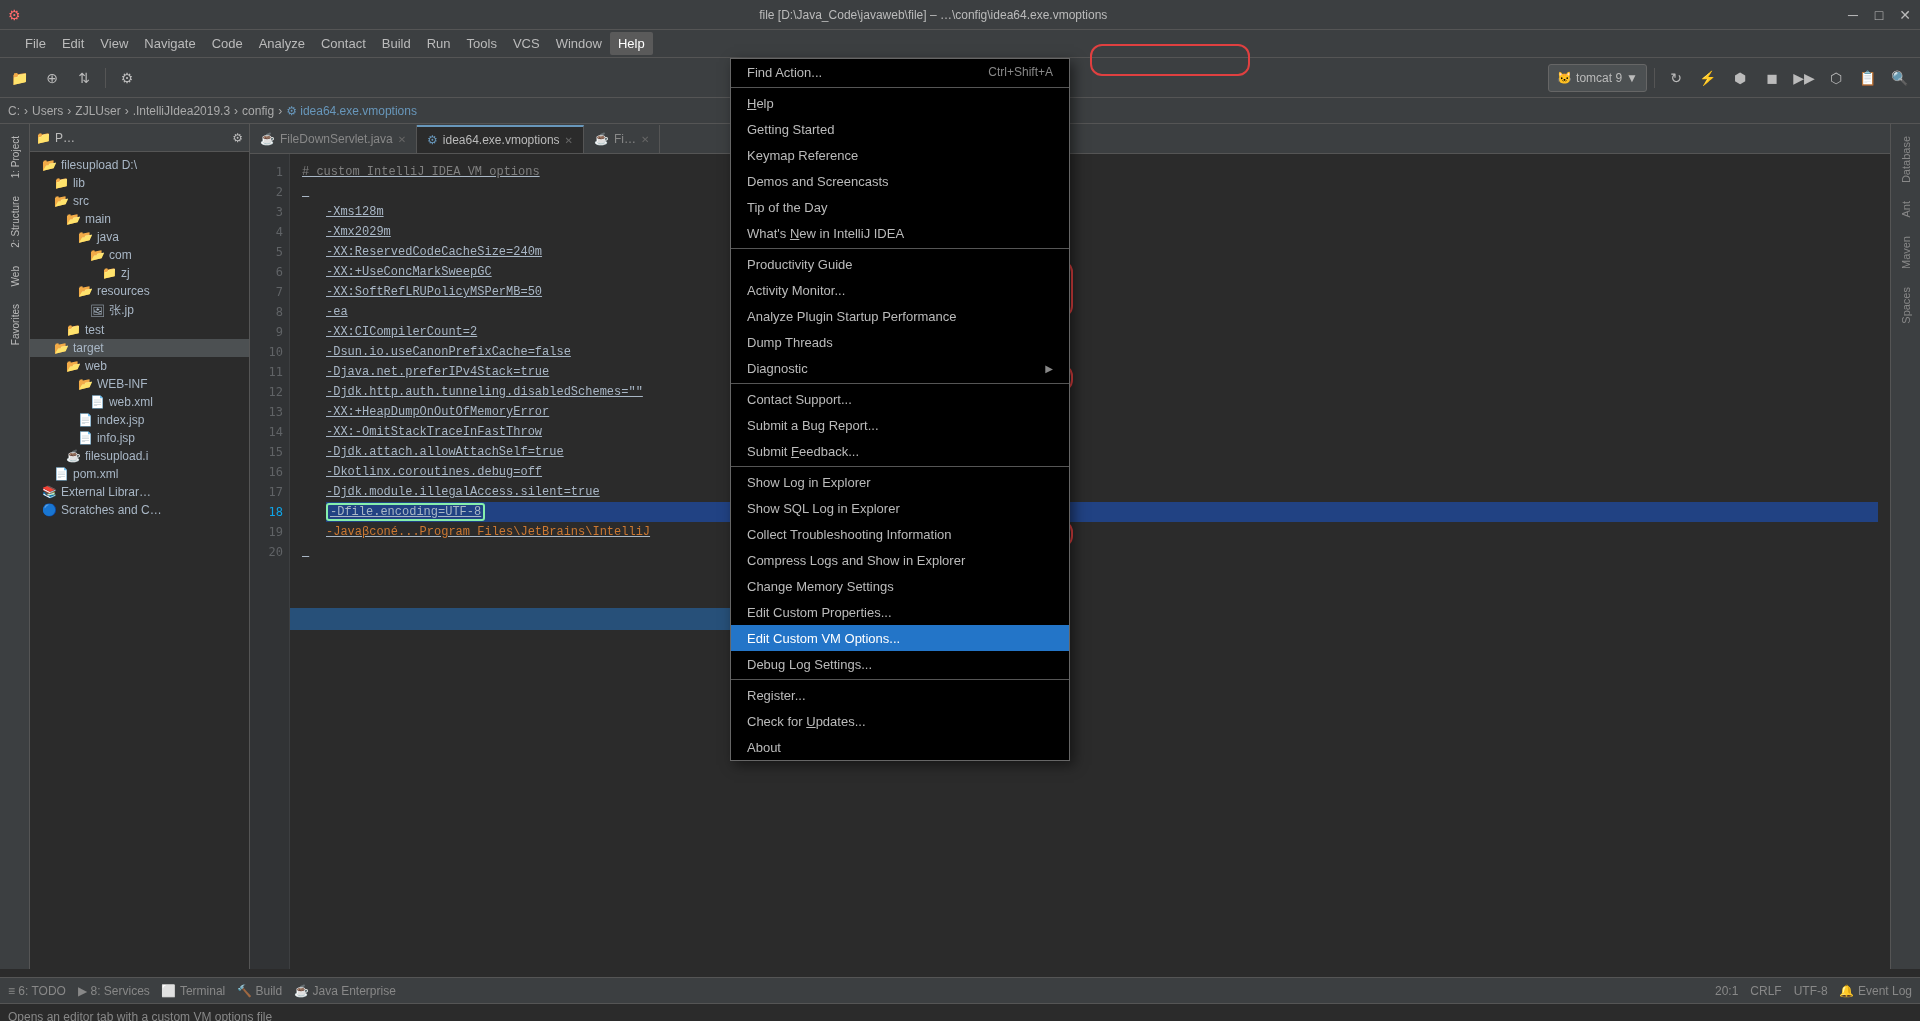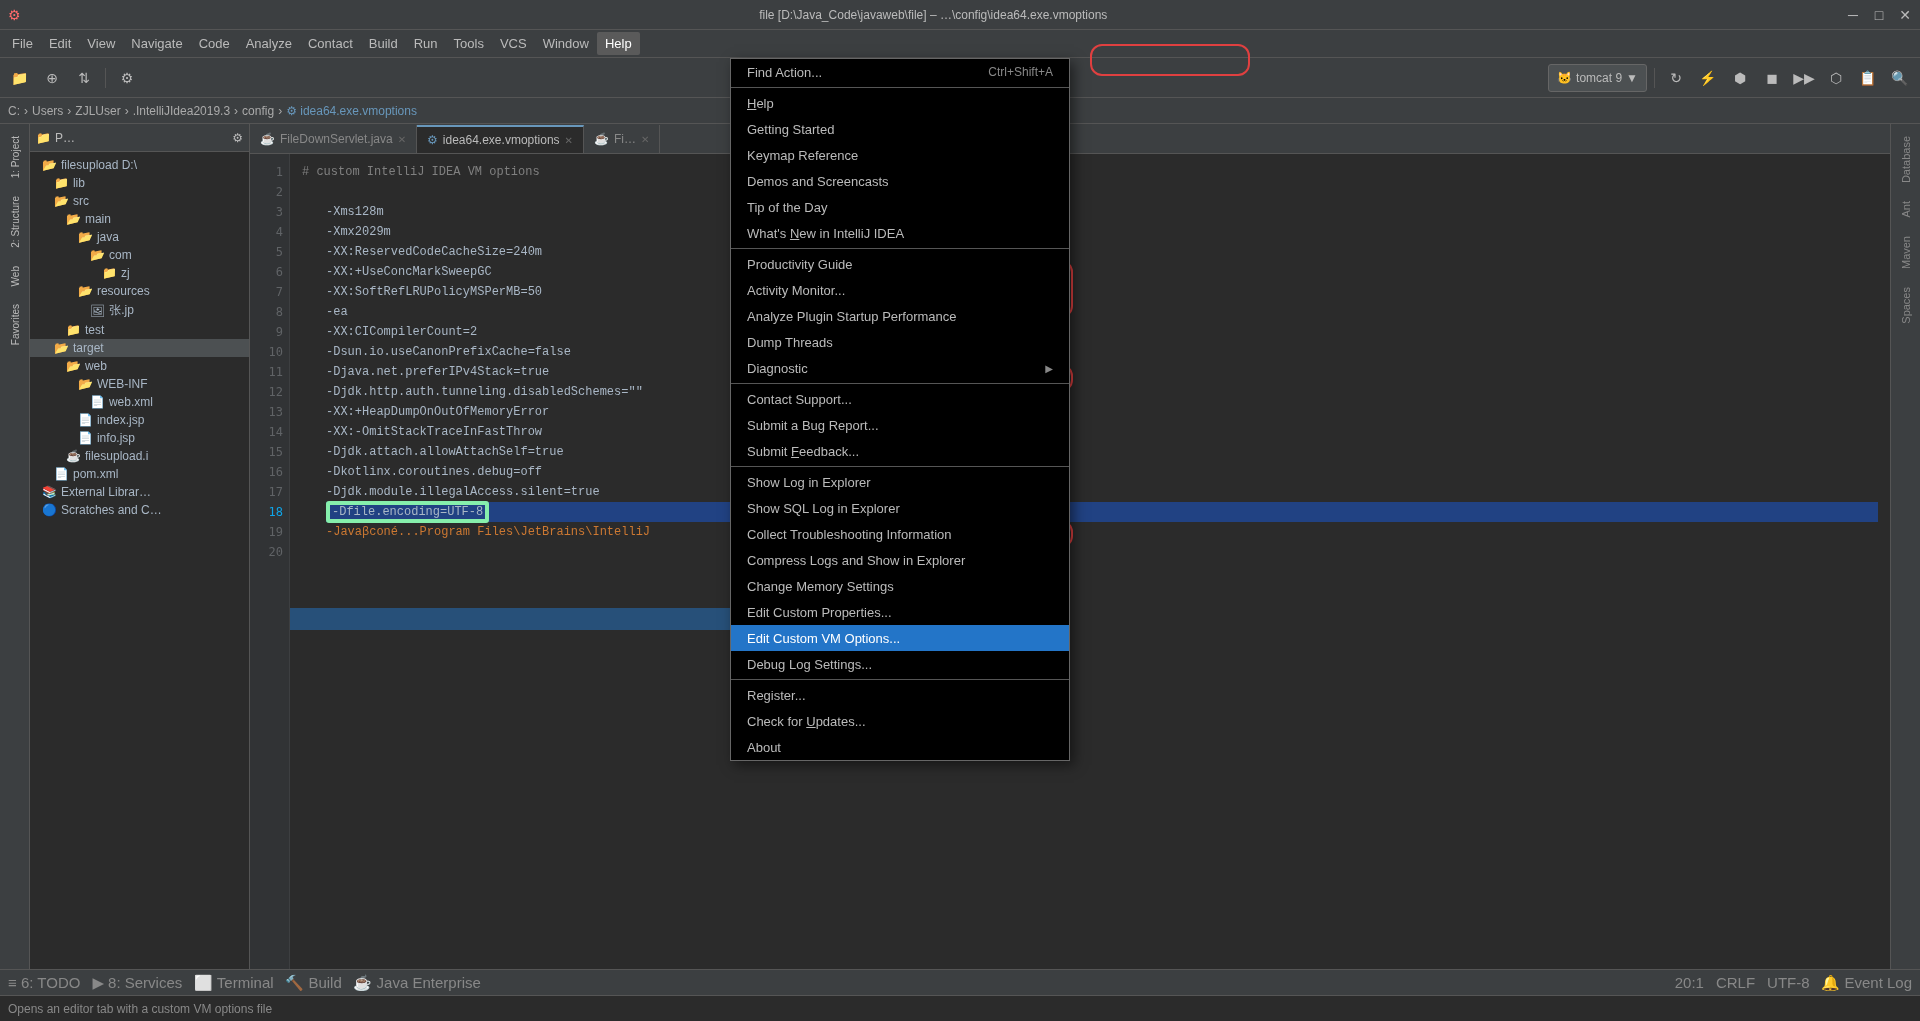--- a/index.html
+++ b/index.html
@@ -52,21 +52,21 @@
       text-align: center;
     }
 
     
     #menu-bar {
       height: 28px;
       background: #3c3f41;
       display: flex;
       align-items: center;
       border-bottom: 1px solid #555;
-      padding: 0 4px;
+      padding: 0 17px;
     }
     .menu-item {
       padding: 4px 8px;
       font-size: 13px;
       color: #bbb;
       cursor: pointer;
       border-radius: 2px;
     }
     .menu-item.help-active { background: #5a5a5a; color: #fff; }
 
@@ -263,20 +263,21 @@
       line-height: 20px;
       height: 20px;
     }
     .line-num.active { color: #0ea5e9; }
     #code-content {
       flex: 1;
       padding: 8px 12px;
       font-family: 'Courier New', monospace;
       font-size: 12px;
       overflow: auto;
+      text-decoration: underline;
     }
     .code-line {
       line-height: 20px;
       height: 20px;
       white-space: pre;
     }
     .code-comment { color: #808080; }
     .code-option { color: #a9b7c6; margin-left: 24px; }
 
     
@@ -301,24 +302,25 @@
       padding: 8px 2px;
     }
 
     
     #status-bar {
       height: 26px;
       background: #3c3f41;
       display: flex;
       align-items: center;
       padding: 0 8px;
-      font-size: 15px;
+      font-size: 12px;
       color: #888;
       border-top: 1px solid #555;
       justify-content: space-between;
+      margin-top: 8px;
     }
     #status-left { display: flex; align-items: center; gap: 12px; }
     #status-right { display: flex; align-items: center; gap: 12px; }
     .status-item { cursor: pointer; }
 
     
     #bottom-bar {
       height: 26px;
       background: #2b2b2b;
       border-top: 1px solid #555;
@@ -594,21 +596,21 @@
         <div class="code-line code-option">-ea</div>
         <div class="code-line code-option">-XX:CICompilerCount=2</div>
         <div class="code-line code-option">-Dsun.io.useCanonPrefixCache=false</div>
         <div class="code-line code-option">-Djava.net.preferIPv4Stack=true</div>
         <div class="code-line code-option">-Djdk.http.auth.tunneling.disabledSchemes=""</div>
         <div class="code-line code-option">-XX:+HeapDumpOnOutOfMemoryError</div>
         <div class="code-line code-option">-XX:-OmitStackTraceInFastThrow</div>
         <div class="code-line code-option">-Djdk.attach.allowAttachSelf=true</div>
         <div class="code-line code-option">-Dkotlinx.coroutines.debug=off</div>
         <div class="code-line code-option">-Djdk.module.illegalAccess.silent=true</div>
-        <div class="code-line code-option" style="background:#214283;"><span style="border:4px solid #86efac;border-radius:3px;padding:0 2px;">-Dfile.encoding=UTF-8</span></div>
+        <div class="code-line code-option" style="background:#214283;"><span style="border:2px solid #86efac;border-radius:3px;padding:0 2px;">-Dfile.encoding=UTF-8</span></div>
         <div class="code-line code-option" style="color:#cc7832;">-Javaβconé...Program Files\JetBrains\IntelliJ</div>
         <div class="code-line">&nbsp;</div>
       </div>
     </div>
   </div>
 
   <div id="right-sidebar">
     <div class="right-sidebar-label">Database</div>
     <div class="right-sidebar-label">Ant</div>
     <div class="right-sidebar-label">Maven</div>

